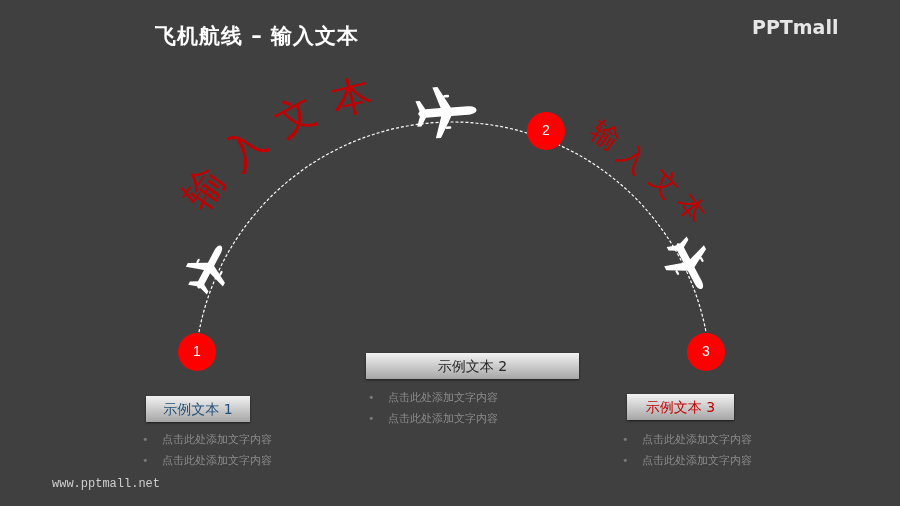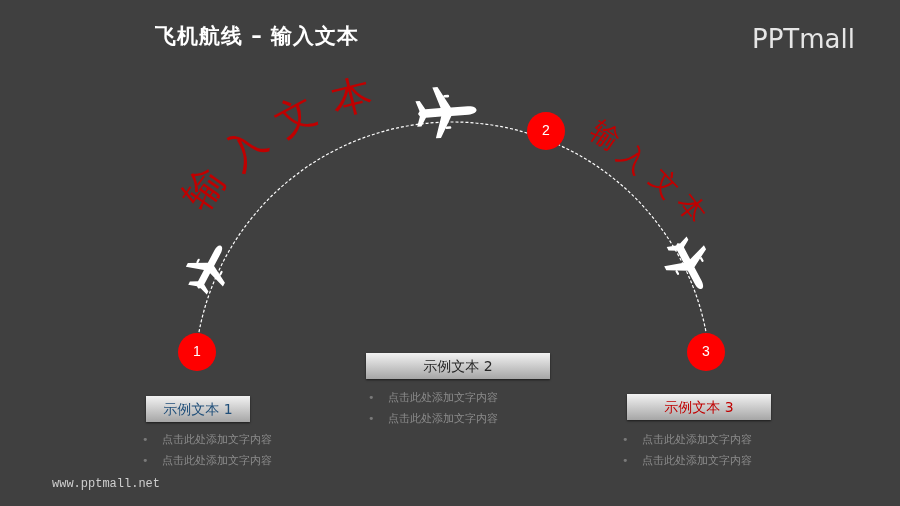--- a/index.html
+++ b/index.html
@@ -1,18 +1,18 @@
 <!DOCTYPE html>
 <html><head>
 <meta charset="utf-8">
 <style>
   html, body { margin:0; padding:0; }
   body { width:900px; height:506px; background:#404040; position:relative; overflow:hidden; font-family:"DejaVu Sans", sans-serif; }
   .title { position:absolute; left:155px; top:22px; font-size:21px; font-weight:bold; color:#ffffff; letter-spacing:1px; font-family:"DejaVu Sans", sans-serif;text-align:right; }
-  .logo { position:absolute; left:752px; top:24px; font-size:26px; color:#e6e6e6; font-family:"DejaVu Sans", sans-serif; letter-spacing:0px; font-weight:normal; }
+  .logo { position:absolute; left:752px; top:16px; font-size:19px; color:#e6e6e6; font-family:"DejaVu Sans", sans-serif; letter-spacing:0px; font-weight:bold; }
   .footer { position:absolute; left:52px; top:477px; font-size:12px; color:#cfcfcf; font-family:Liberation Mono, monospace; }
   svg.diagram { position:absolute; left:0; top:0; }
   .label-box { position:absolute; height:26px; background:linear-gradient(#f2f2f2, #a6a6a6); box-shadow:0 1px 2px rgba(0,0,0,0.6); text-align:center; line-height:26px; font-size:14px; font-family:"DejaVu Sans", sans-serif; }
   .bullets { position:absolute; font-size:11px; color:#8c8c8c; line-height:21px; font-family:"DejaVu Sans", sans-serif; }
   .bullets .row { white-space:nowrap; }
   .bullets .dot { display:inline-block; width:10px; color:#7a7a7a; margin-right:10px; }
   .num { font-family:"Liberation Sans", sans-serif; }
 </style>
 </head>
 <body>
@@ -83,25 +83,25 @@
 <div class="num" style="position:absolute; left:187px; top:343px; width:20px; text-align:center; color:#fff; font-size:14px;">1</div>
 <div class="num" style="position:absolute; left:536px; top:122px; width:20px; text-align:center; color:#fff; font-size:14px;">2</div>
 <div class="num" style="position:absolute; left:696px; top:343px; width:20px; text-align:center; color:#fff; font-size:14px;">3</div>
 
 <div class="label-box" style="left:146px; top:396px; width:104px; color:#1f4e79;">示例文本 1</div>
 <div class="bullets" style="left:142px; top:429px;">
   <div class="row"><span class="dot">•</span><span>点击此处添加文字内容</span></div>
   <div class="row"><span class="dot">•</span><span>点击此处添加文字内容</span></div>
 </div>
 
-<div class="label-box" style="left:366px; top:353px; width:184px; color:#262626;">示例文本 2</div>
+<div class="label-box" style="left:366px; top:353px; width:213px; color:#262626;">示例文本 2</div>
 <div class="bullets" style="left:368px; top:387px;">
   <div class="row"><span class="dot">•</span><span>点击此处添加文字内容</span></div>
   <div class="row"><span class="dot">•</span><span>点击此处添加文字内容</span></div>
 </div>
 
-<div class="label-box" style="left:627px; top:394px; width:144px; color:#c00000;">示例文本 3</div>
+<div class="label-box" style="left:627px; top:394px; width:107px; color:#c00000;">示例文本 3</div>
 <div class="bullets" style="left:622px; top:429px;">
   <div class="row"><span class="dot">•</span><span>点击此处添加文字内容</span></div>
   <div class="row"><span class="dot">•</span><span>点击此处添加文字内容</span></div>
 </div>
 
 <div class="footer">www.pptmall.net</div>
 
 </body></html>

